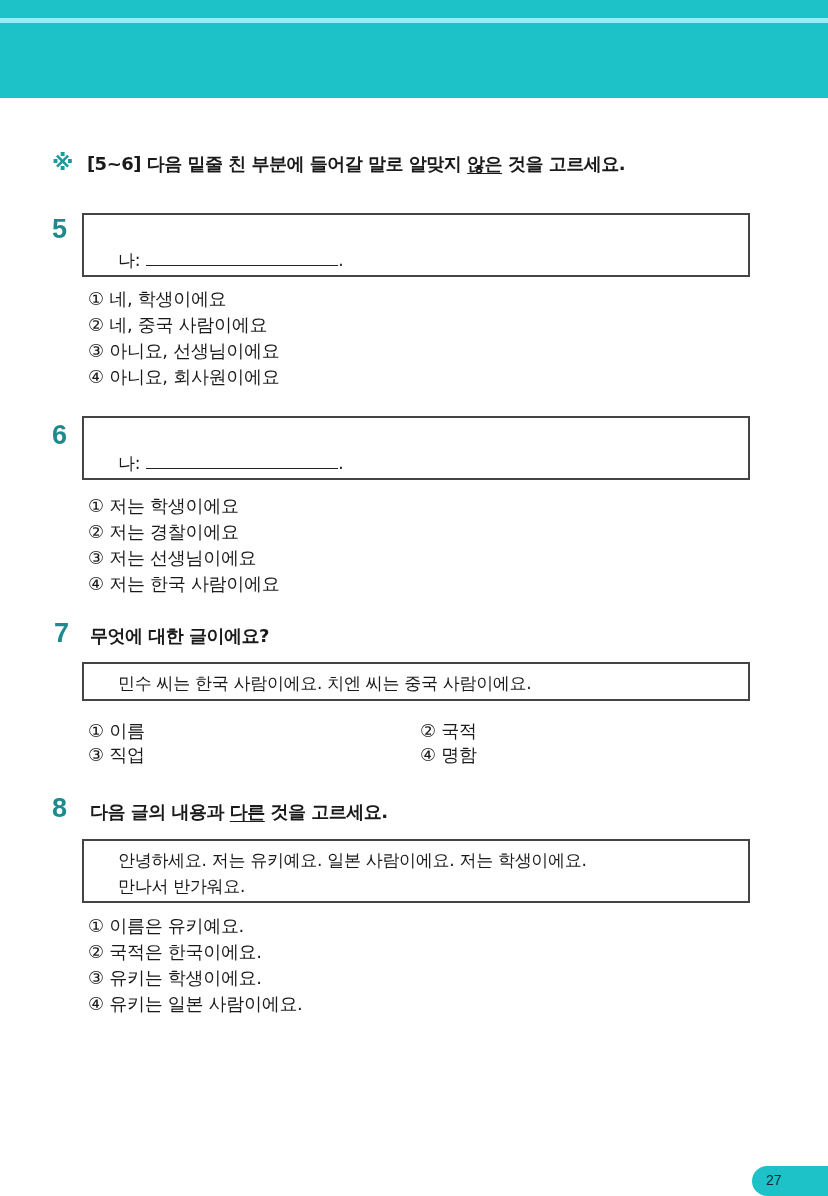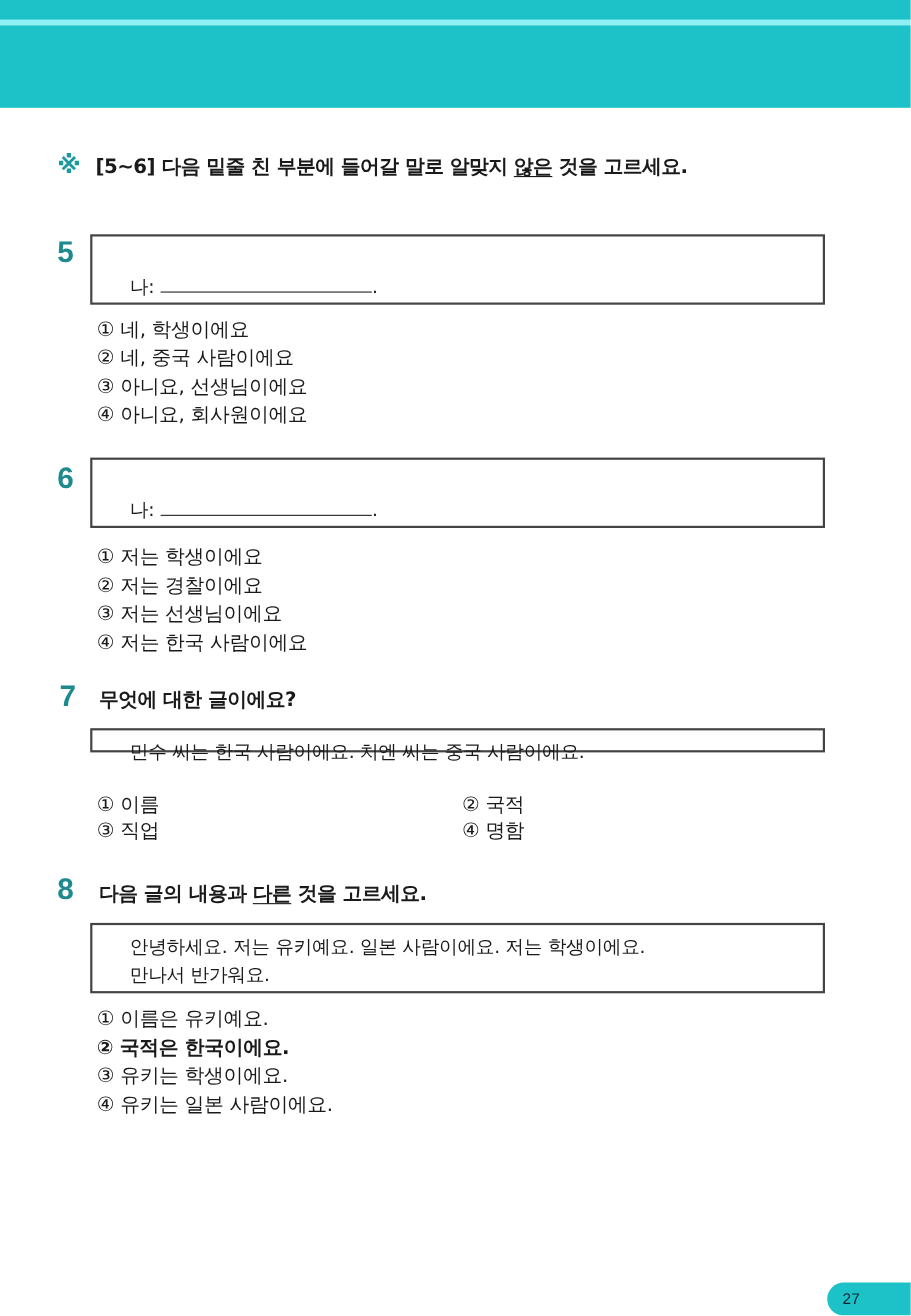--- a/index.html
+++ b/index.html
@@ -5,21 +5,21 @@
   html, body { margin:0; padding:0; }
   body {
     width:828px; height:1196px; position:relative; overflow:hidden;
     background:#ffffff; color:#1a1a1a;
     font-family:"DejaVu Sans", "Liberation Sans", sans-serif;
   }
   .header-top { position:absolute; left:0; top:0; width:828px; height:18px; background:#1cc2c8; }
   .header-stripe { position:absolute; left:0; top:18px; width:828px; height:5px; background:#8ff0f4; }
   .header-main { position:absolute; left:0; top:23px; width:828px; height:75px; background:#1cc2c8; }
 
-  .instruction { position:absolute; left:52px; top:138px; font-size:18px; font-weight:bold; letter-spacing:-0.5px; white-space:nowrap; }
+  .instruction { position:absolute; left:52px; top:150px; font-size:18px; font-weight:bold; letter-spacing:-0.5px; white-space:nowrap; }
   .instruction .mark { color:#1a9a9e; font-size:22px; margin-right:14px; }
   .u { text-decoration:underline; text-underline-offset:3px; }
 
   .qnum { position:absolute; font-family:"Liberation Sans", sans-serif; font-weight:bold; font-size:27px; color:#1f8a8e; }
   .qtitle { position:absolute; font-size:18px; font-weight:bold; letter-spacing:-0.5px; white-space:nowrap; }
 
   .box { position:absolute; left:82px; width:668px; border:2px solid #444; box-sizing:border-box; background:#fff; }
   .box .line { position:absolute; left:34px; font-size:17px; white-space:nowrap; letter-spacing:-0.3px; }
   .blank { display:inline-block; width:192px; border-bottom:1px solid #222; height:14px; vertical-align:baseline; margin-left:6px; }
 
@@ -55,34 +55,34 @@
 <div class="box" style="top:416px;height:64px;">
   <div class="line" style="top:34px;"><span>나:</span><span class="blank"></span><span>.</span></div>
 </div>
 <div class="opt" style="left:88px;top:494px;">① 저는 학생이에요</div>
 <div class="opt" style="left:88px;top:520px;">② 저는 경찰이에요</div>
 <div class="opt" style="left:88px;top:546px;">③ 저는 선생님이에요</div>
 <div class="opt" style="left:88px;top:572px;">④ 저는 한국 사람이에요</div>
 
 <div class="qnum" style="left:54px;top:618px;">7</div>
 <div class="qtitle" style="left:90px;top:624px;">무엇에 대한 글이에요?</div>
-<div class="box" style="top:662px;height:22px;">
+<div class="box" style="top:662px;height:39px;">
   <div class="line" style="top:8px;">민수 씨는 한국 사람이에요. 치엔 씨는 중국 사람이에요.</div>
 </div>
 <div class="opt" style="left:88px;top:719px;">① 이름</div>
 <div class="opt" style="left:420px;top:719px;">② 국적</div>
 <div class="opt" style="left:88px;top:743px;">③ 직업</div>
 <div class="opt" style="left:420px;top:743px;">④ 명함</div>
 
 <div class="qnum" style="left:52px;top:793px;">8</div>
 <div class="qtitle" style="left:90px;top:800px;"><span>다음 글의 내용과 </span><span class="u">다른</span><span> 것을 고르세요.</span></div>
 <div class="box" style="top:839px;height:64px;">
   <div class="line" style="top:8px;">안녕하세요. 저는 유키예요. 일본 사람이에요. 저는 학생이에요.</div>
   <div class="line" style="top:34px;">만나서 반가워요.</div>
 </div>
 <div class="opt" style="left:88px;top:914px;">① 이름은 유키예요.</div>
-<div class="opt" style="left:88px;top:940px;font-weight:bold;">② 국적은 한국이에요.</div>
+<div class="opt" style="left:88px;top:940px;">② 국적은 한국이에요.</div>
 <div class="opt" style="left:88px;top:966px;">③ 유키는 학생이에요.</div>
 <div class="opt" style="left:88px;top:992px;">④ 유키는 일본 사람이에요.</div>
 
 <div class="page-tab">
   <span class="page-num">27</span>
 </div>
 
 </body></html>

